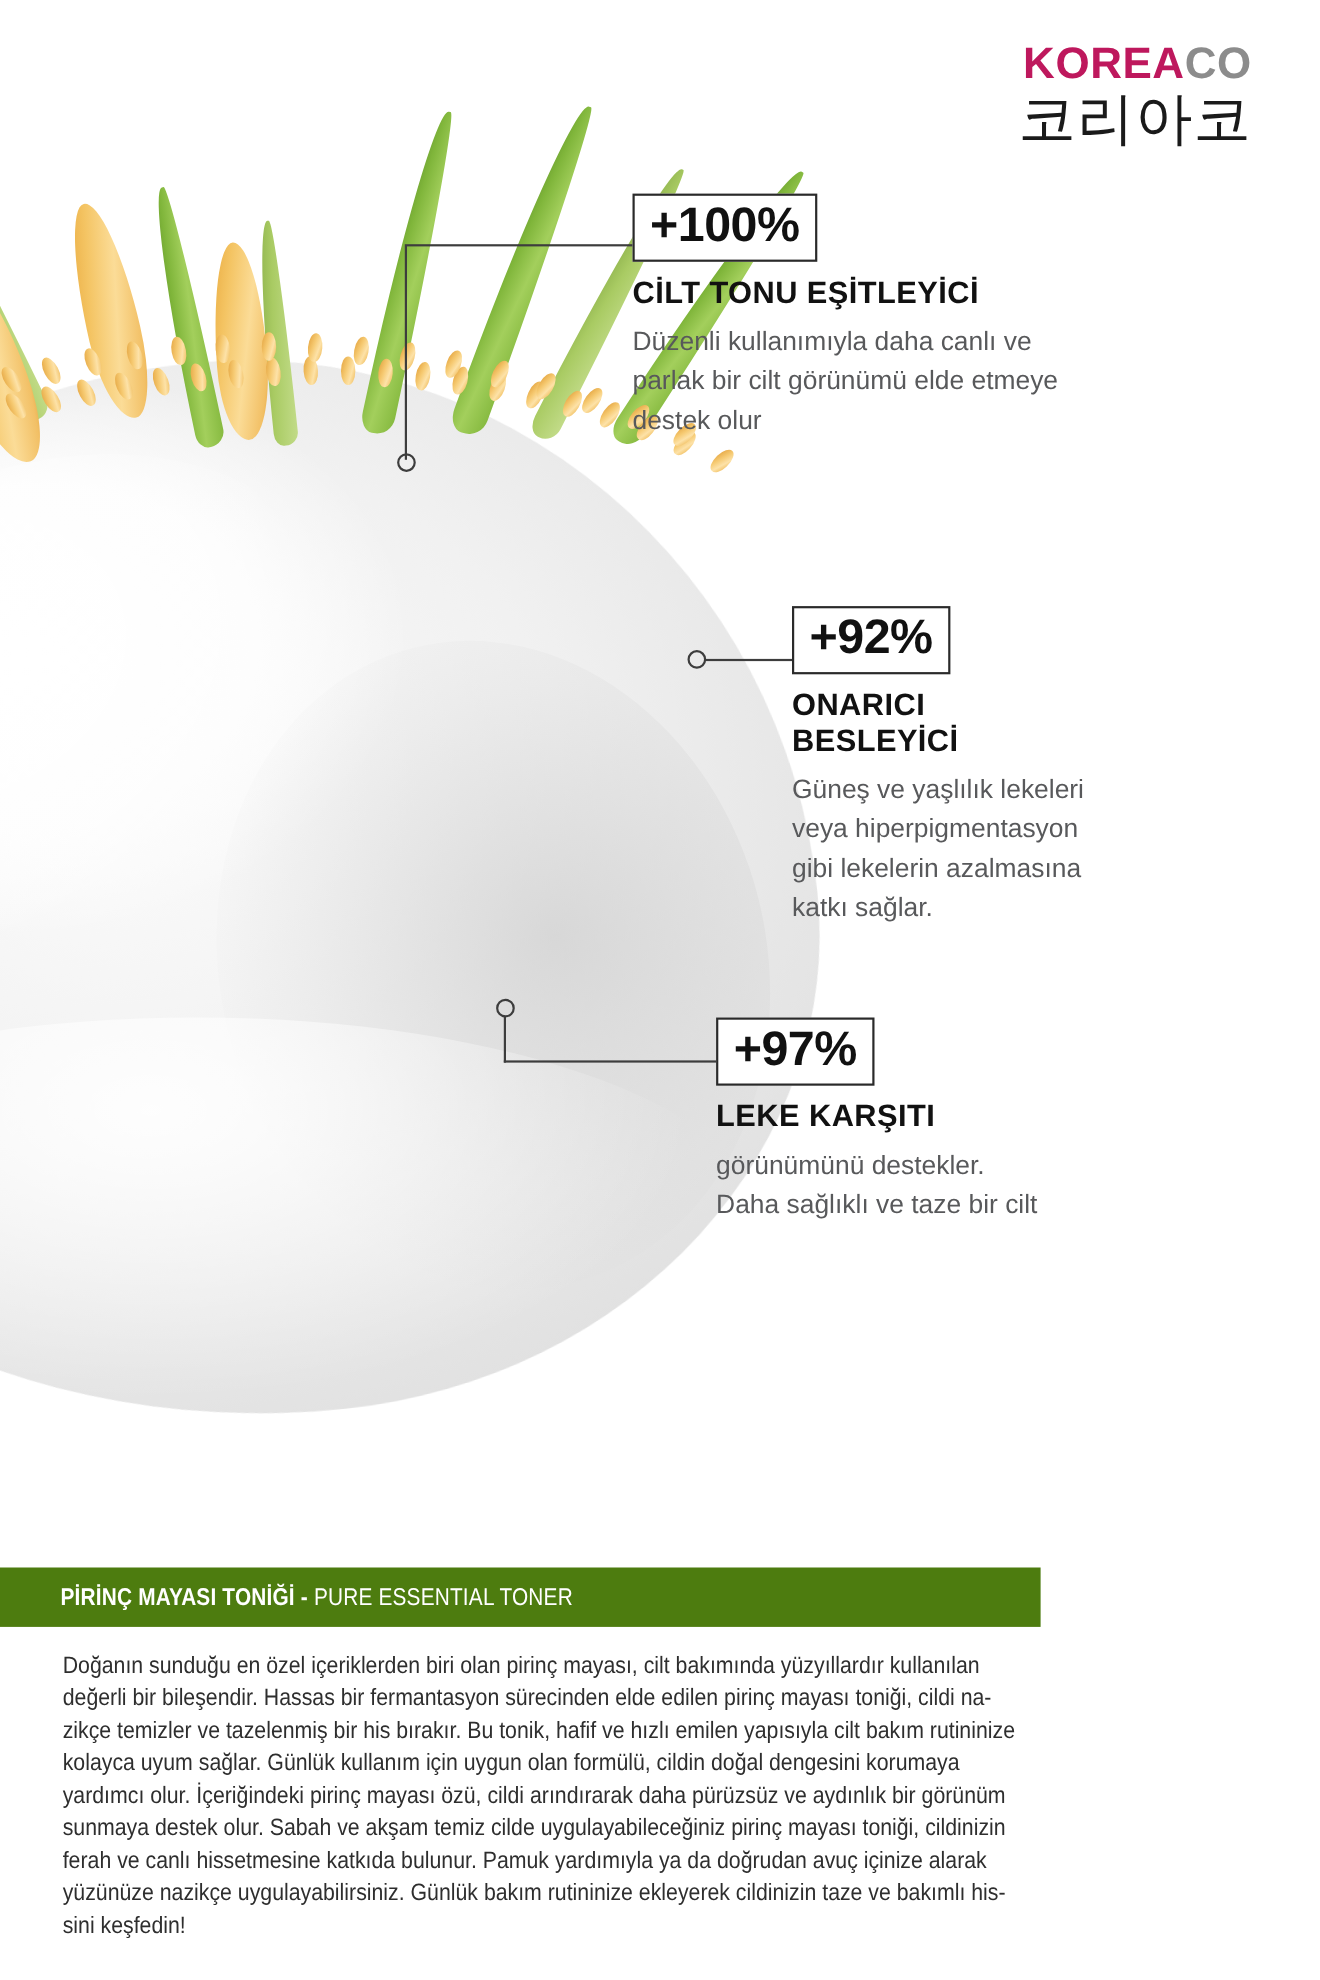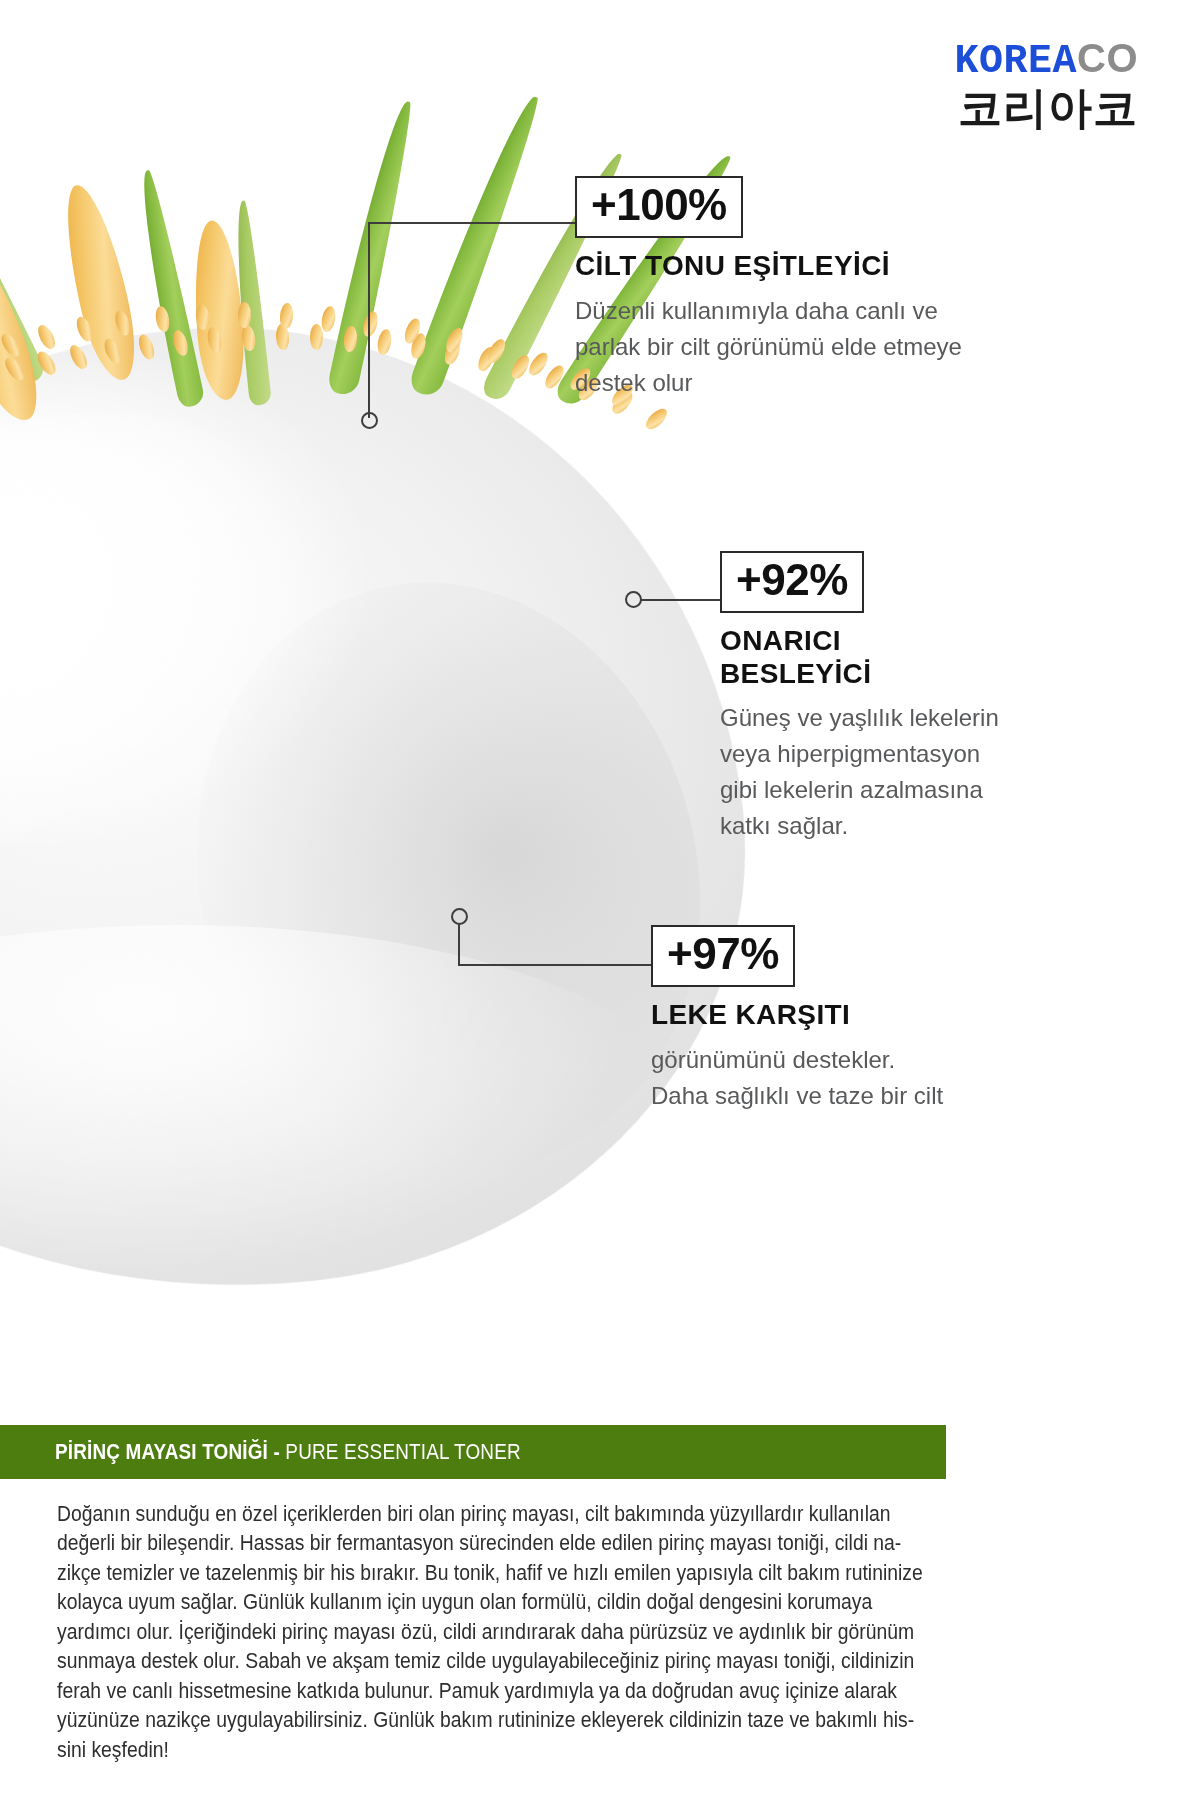--- a/index.html
+++ b/index.html
@@ -5,24 +5,24 @@
   * { margin:0; padding:0; box-sizing:border-box; }
   html,body { background:#fff; }
   body {
     width:1200px; height:1800px; position:relative; overflow:hidden;
     font-family:"Liberation Sans", sans-serif; color:#231f20;
   }
 
   
   .logo { position:absolute; right:62px; top:38px; text-align:right; line-height:1; }
   .logo-word { font-size:40px; font-weight:bold; letter-spacing:.5px; }
-  .logo-word .k { color:#1d4ed8;font-family:Liberation Mono, monospace; }
+  .logo-word .k { color:#be185d; }
   .logo-word .co { color:#8c8c8c; }
   .logo-kr {
-    font-size:44px; font-weight:bold; color:#1a1a1a;
+    font-size:52px; font-weight:normal; color:#1a1a1a;
     letter-spacing:1px; margin-top:4px;
     font-family:"DejaVu Sans", sans-serif;
   }
 
   
   .hero { position:absolute; left:0; top:0; width:1200px; height:1410px; overflow:hidden; }
   .blob-wrap { position:absolute; left:-340px; top:330px; width:1080px; height:960px; }
   .blob {
     position:absolute; inset:0;
     border-radius:52% 48% 44% 56% / 50% 56% 44% 50%;
@@ -216,21 +216,21 @@
   </div>
 </div>
 
 <div class="callout" id="callout-2">
   <div class="pct-box">+92%</div>
   <div class="co-title">
     <div>ONARICI</div>
     <div>BESLEYİCİ</div>
   </div>
   <div class="co-body">
-    <div>Güneş ve yaşlılık lekelerin</div>
+    <div>Güneş ve yaşlılık lekeleri</div>
     <div>veya hiperpigmentasyon</div>
     <div>gibi lekelerin azalmasına</div>
     <div>katkı sağlar.</div>
   </div>
 </div>
 
 <div class="callout" id="callout-3">
   <div class="pct-box">+97%</div>
   <div class="co-title">LEKE KARŞITI</div>
   <div class="co-body">

